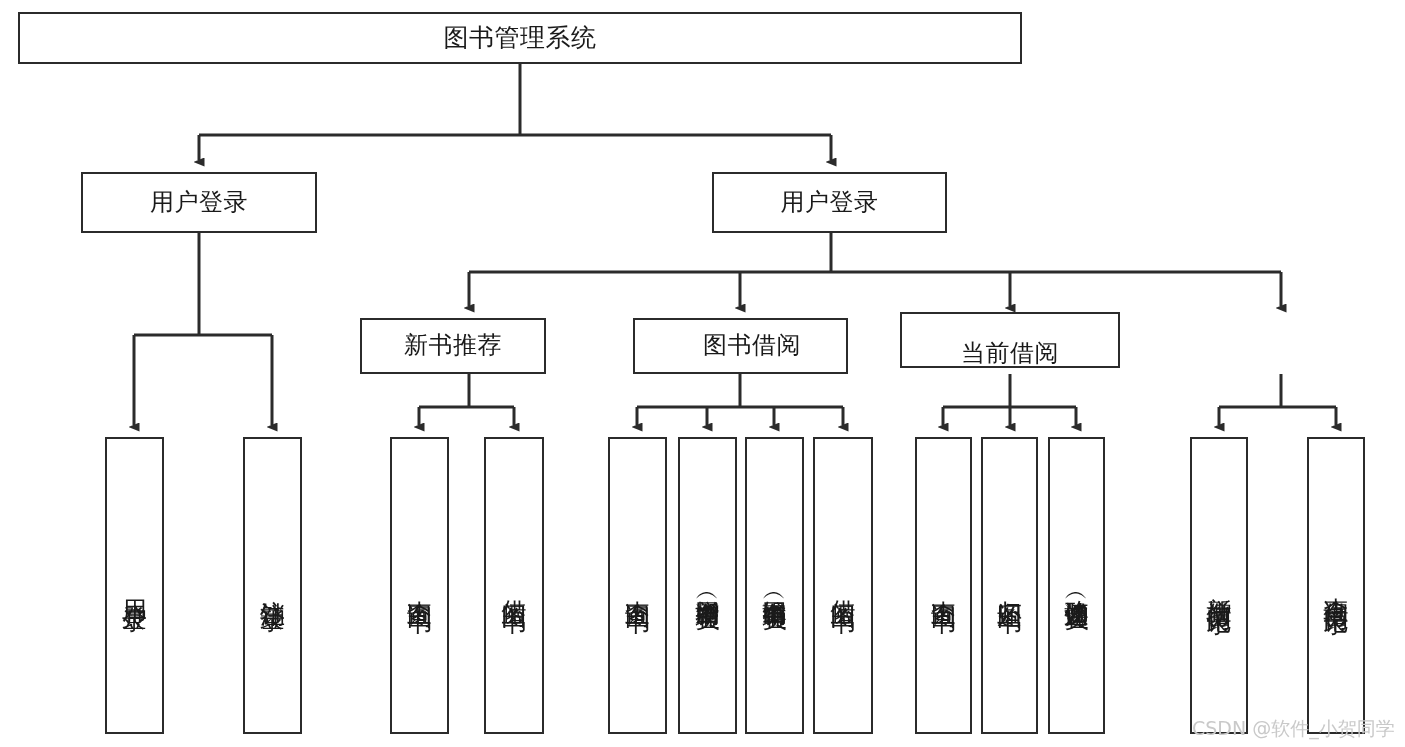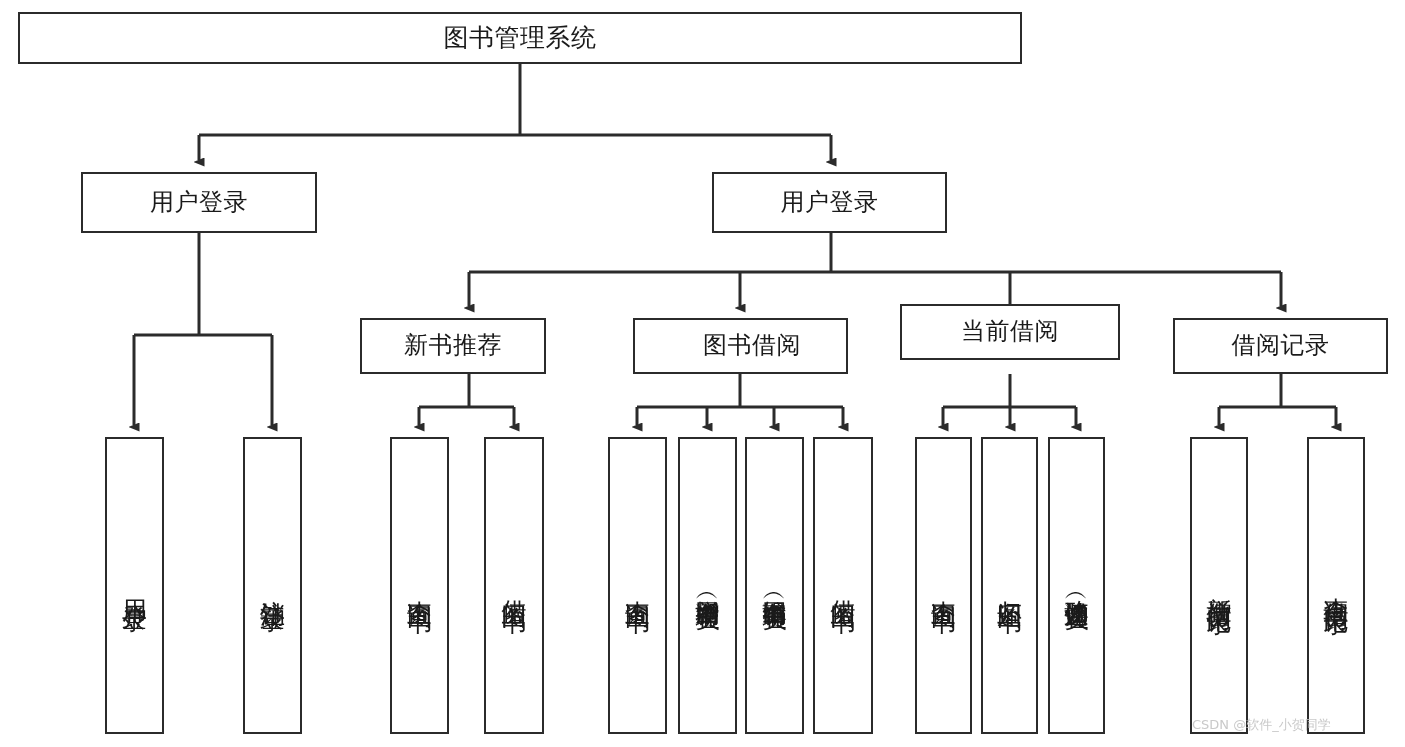--- a/index.html
+++ b/index.html
@@ -63,21 +63,21 @@
     white-space: nowrap;
     max-height: 100%;
   }
   .node.vert.tight .label {
     letter-spacing: 1px;
     font-size: 24px;
   }
   .watermark {
     position: absolute;
     color: #c9c9c9;
-    font-size: 13px;
+    font-size: 19px;
     white-space: nowrap;
     z-index: 5;
     font-family: "DejaVu Sans", "Liberation Sans", sans-serif;
   }
 </style>
 </head>
 <body>
 
 <div id="diagram">
 
@@ -141,25 +141,22 @@
   <div class="node horiz" style="left:712px; top:172px; width:235px; height:61px;">
     <span class="label">用户登录</span>
   </div>
 
   <div class="node horiz" style="left:360px; top:318px; width:186px; height:56px;">
     <span class="label">新书推荐</span>
   </div>
   <div class="node horiz" style="left:633px; top:318px; width:215px; height:56px;padding-left:23px;">
     <span class="label">图书借阅</span>
   </div>
-  <div class="node horiz" style="left:900px; top:304px; width:220px; height:56px;">
+  <div class="node horiz" style="left:900px; top:312px; width:220px; height:56px;align-items:flex-end;">
     <span class="label">当前借阅</span>
-  </div>
-  <div class="node horiz" style="left:1173px; top:318px; width:215px; height:56px;">
-    <span class="label">借阅记录</span>
   </div>
 
   <div class="node vert" style="left:105px; top:437px; width:59px; height:297px;">
     <span class="label">用户登录</span>
   </div>
   <div class="node vert" style="left:243px; top:437px; width:59px; height:297px;">
     <span class="label">注销登录</span>
   </div>
   <div class="node vert" style="left:390px; top:437px; width:59px; height:297px;">
     <span class="label">查询图书</span>

